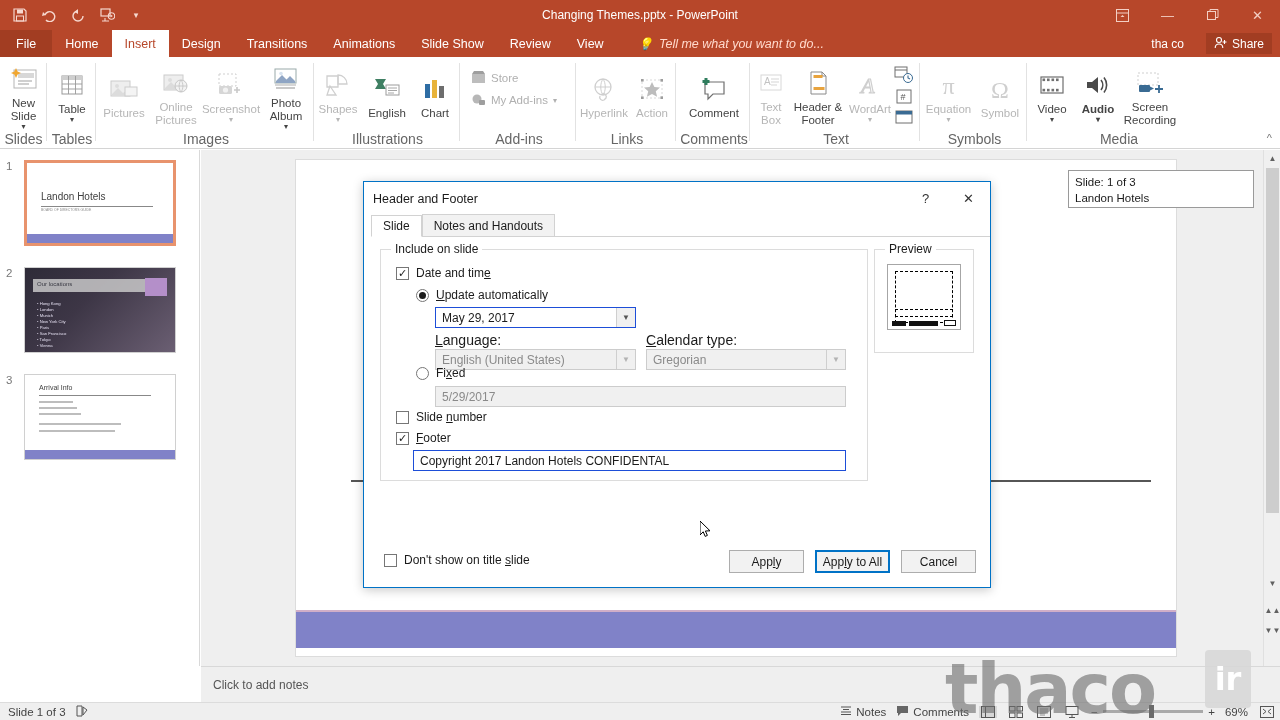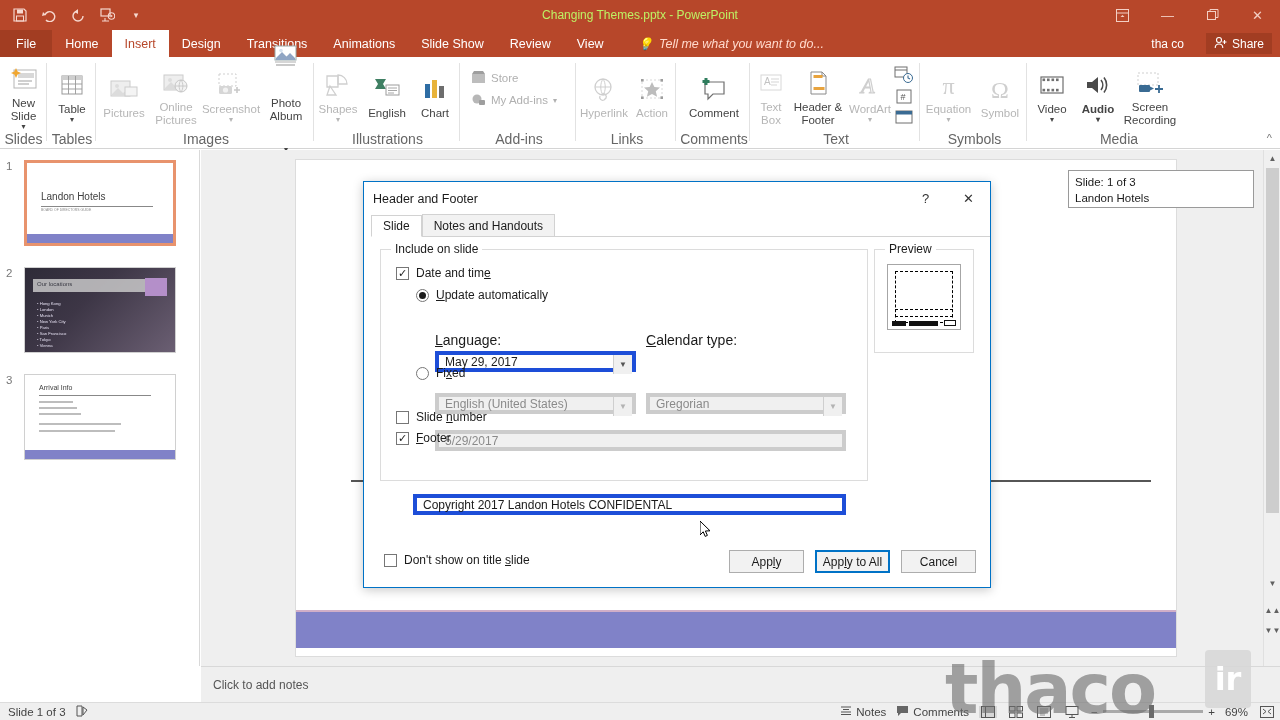--- a/index.html
+++ b/index.html
@@ -20,21 +20,21 @@
   }
   .qat { position: absolute; left: 10px; top: 0; height: 30px; display: flex; align-items: center; gap: 9px; }
   .qat .qicon {
     width: 20px; height: 20px; display: flex; align-items: center; justify-content: center;
     color: #f6d8cf; font-size: 14px; line-height: 1;
   }
   .qat .qicon svg { display:block; }
   .title-text {
     position: absolute; left: 0; top: 0; width: 1280px; height: 30px;
     display: flex; align-items: center; justify-content: center;
-    font-size: 12px; color: #bef264; pointer-events: none;
+    font-size: 12px; color: #ffffff; pointer-events: none;
   }
   .wincontrols { position: absolute; right: 0; top: 0; height: 30px; display: flex; }
   .wincontrols .wc {
     width: 45px; height: 30px; display: flex; align-items: center; justify-content: center;
     color: #f3cfc4; font-size: 13px;
   }
 
   
   .tabbar {
     position: absolute; top: 30px; left: 0; width: 1280px; height: 27px;
@@ -243,22 +243,22 @@
   }
   .radio {
     width: 13px; height: 13px; border: 1px solid #767676; border-radius: 50%; background: #fff;
     display: flex; align-items: center; justify-content: center;
   }
   .radio .dot { width: 7px; height: 7px; border-radius: 50%; background: #1b1b1b; }
   .u { text-decoration: underline; }
 
   .lbl-sm { position: absolute; font-size: 14px; color: #1b1b1b; }
   .inp {
-    position: absolute; height: 21px; background: #fff; border: 4px solid #1d4ed8;
-    display: flex; align-items: center; padding-left: 6px; font-size: 12px; color: #1b1b1b; margin-top: 44px;
+    position: absolute; height: 21px; background: #fff; border: 1px solid #1d4ed8;
+    display: flex; align-items: center; padding-left: 6px; font-size: 12px; color: #1b1b1b;
   }
   .inp.dis { background: #f0f0f0; border-color: #cccccc; color: #8a8a8a; }
   .combo-arrow {
     position: absolute; right: 0; top: 0; width: 19px; height: 19px;
     background: #f0f0f0; border-left: 1px solid #cfcfcf;
     display: flex; align-items: center; justify-content: center; font-size: 8px; color: #555;
   }
   .combo-arrow.dis { color: #b3b3b3; }
 
   .dlg-buttons { position: absolute; right: 14px; bottom: 12px; display: flex; gap: 11px; }
@@ -438,21 +438,21 @@
             <svg width="32" height="28" viewBox="0 0 32 28">
                 <rect x="4" y="2" width="17" height="12" fill="none" stroke="#cfcfcf" stroke-dasharray="2 2"></rect>
                 <rect x="4" y="14" width="13" height="8" rx="1.5" fill="#d6d6d6"></rect>
                 <circle cx="10.5" cy="18" r="2.6" fill="#f2f2f2"></circle>
                 <path d="M22 15v6M19 18h6" stroke="#c9c9c9" stroke-width="1.6"></path>
               </svg>
           </span>
           <span class="lbl">Screenshot</span>
           <span class="caret">▾</span>
         </div>
-        <div class="rbtn" style="width:52px;gap:23px;">
+        <div class="rbtn" style="width:52px;">
           <span class="ico">
             <svg width="30" height="28" viewBox="0 0 30 28">
                 <rect x="4" y="3" width="21" height="14" fill="#fff" stroke="#9aa"></rect>
                 <path d="M5 15l6-6 4.5 4.5L19 10l5 5v2H5z" fill="#8fa5c4"></path>
                 <circle cx="10" cy="7.5" r="1.8" fill="#d6e2ef"></circle>
                 <rect x="4" y="18" width="21" height="2" fill="#d6d6d6"></rect>
                 <rect x="5" y="21" width="19" height="2" fill="#c9c9c9"></rect>
               </svg>
           </span>
           <span class="lbl">Photo Album</span>

